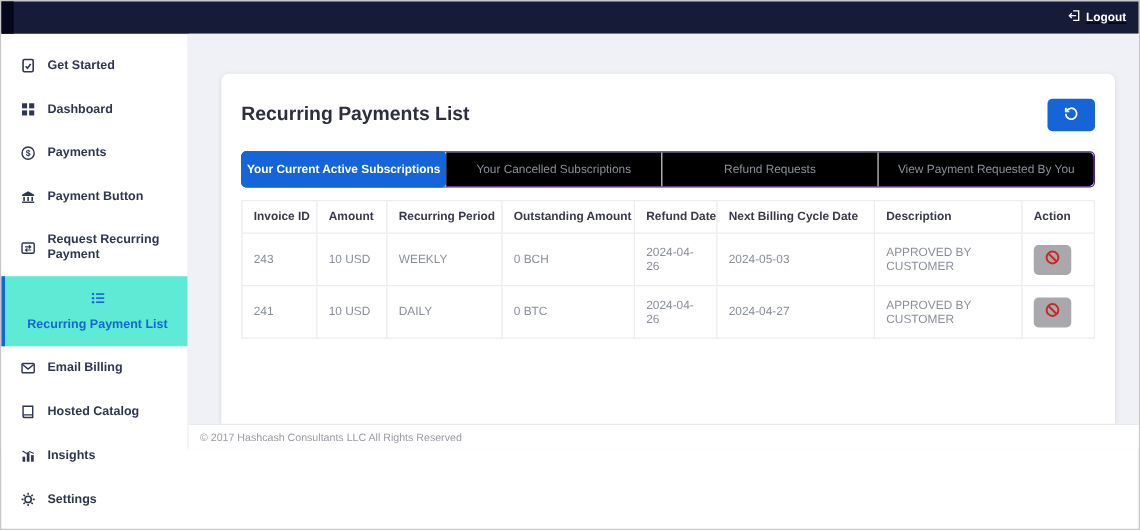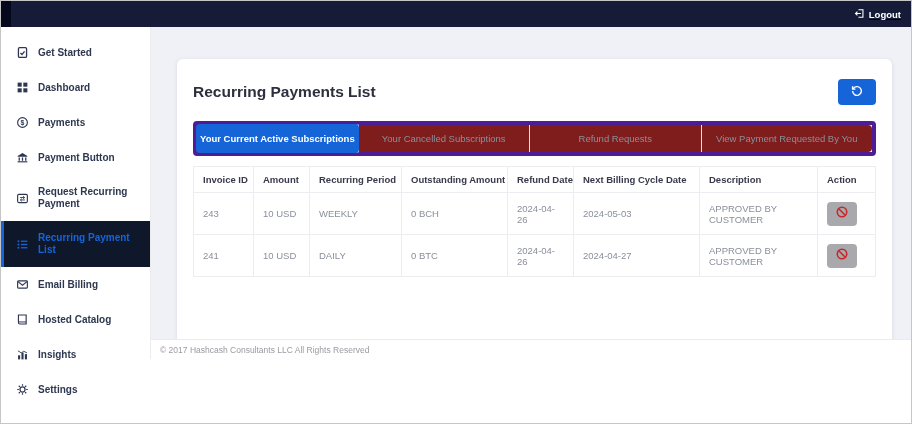--- a/index.html
+++ b/index.html
@@ -13,33 +13,33 @@
   .logout svg { width:11px; height:11px; }
 
   
   .body-row { display:flex; height:332px; }
 
   
   .sidebar { width:150px; background:#fff; border-right:1px solid #ececec; padding-top:8px; flex:0 0 auto; }
   .side-item { display:flex; align-items:center; gap:9px; padding:11px 10px 11px 12px; font-size:10px; font-weight:bold; color:#2e3750; line-height:1.2; border-left:3px solid transparent; cursor:pointer; }
   .side-item .ic { flex:0 0 auto; width:13px; height:13px; display:flex; align-items:center; justify-content:center; }
   .side-item svg { width:13px; height:13px; }
-  .side-item.active { color:var(--accent,#1565d8); background:#0f172a; border-left-color:var(--accent,#1565d8); }
+  .side-item.active { color:var(--accent,#1565d8); background:#5eead4; border-left-color:var(--accent,#1565d8);flex-direction:column; }
 
   
   .main { flex:1; background:#f0f1f6; position:relative; }
   .card { margin:32px 24px 0 26px; height:292px; background:#fff; border-radius:6px; box-shadow:0 1px 4px rgba(40,50,90,.12); padding:16px 16px 0; }
   .card-header { display:flex; align-items:center; justify-content:space-between; padding:4px 0 2px; }
   .page-title { font-size:15.5px; font-weight:bold; color:#2d2f3e; }
   .history-btn { width:38px; height:26px; background:var(--accent,#1565d8); border:none; border-radius:4px; color:#fff; display:flex; align-items:center; justify-content:center; cursor:pointer; }
   .history-btn svg { width:14px; height:14px; }
 
   
-  .tabs { display:flex; margin-top:14px; border:4px solid #4c1d95; border-radius:4px; background:#fff; }
-  .tab { flex:1; text-align:center; padding:8px 8px; font-size:9.5px; color:#8a8f9b; background:#7f1d1d; border-right:1px solid #e3e3e8; cursor:pointer; white-space:nowrap; overflow:hidden; }
+  .tabs { display:flex; margin-top:14px; border:1px solid #4c1d95; border-radius:4px; background:#fff; }
+  .tab { flex:1; text-align:center; padding:8px 8px; font-size:9.5px; color:#8a8f9b; background:#000000; border-right:1px solid #e3e3e8; cursor:pointer; white-space:nowrap; overflow:hidden; }
   .tab:first-child { border-top-left-radius:4px; border-bottom-left-radius:4px; }
   .tab:last-child { border-right:none; border-top-right-radius:4px; border-bottom-right-radius:4px; }
   .tab.active { background:var(--accent,#1565d8); color:#fff; font-weight:bold; border-radius:4px; margin:-1px; padding:9px 4px; }
 
   
   .table-wrap { margin-top:10px; }
   table { width:100%; border-collapse:collapse; table-layout:fixed;border-radius:27px; }
   th, td { border:1px solid #ececf1; padding:7px 9px; text-align:left; font-size:9.5px; vertical-align:middle; }
   th { color:#38394a; font-weight:bold; white-space:nowrap; overflow:hidden; background:#fff; }
   td { color:#8a8f9b; height:42px; overflow:hidden; }

